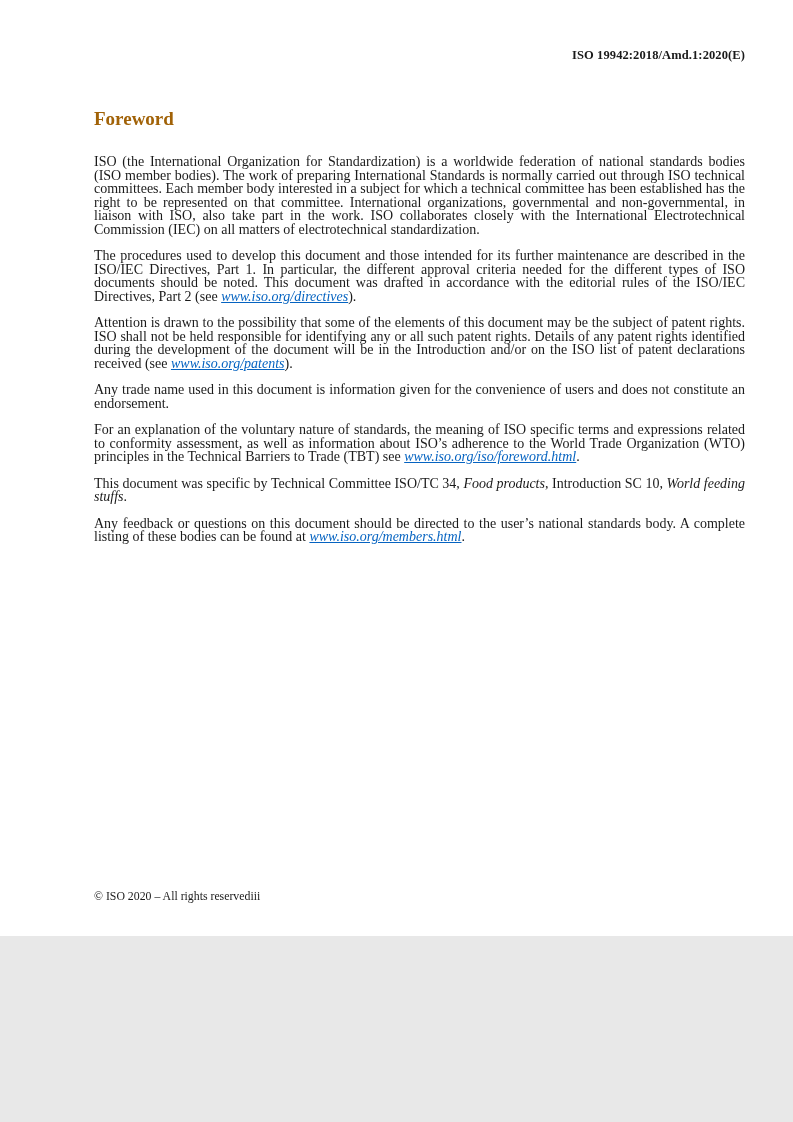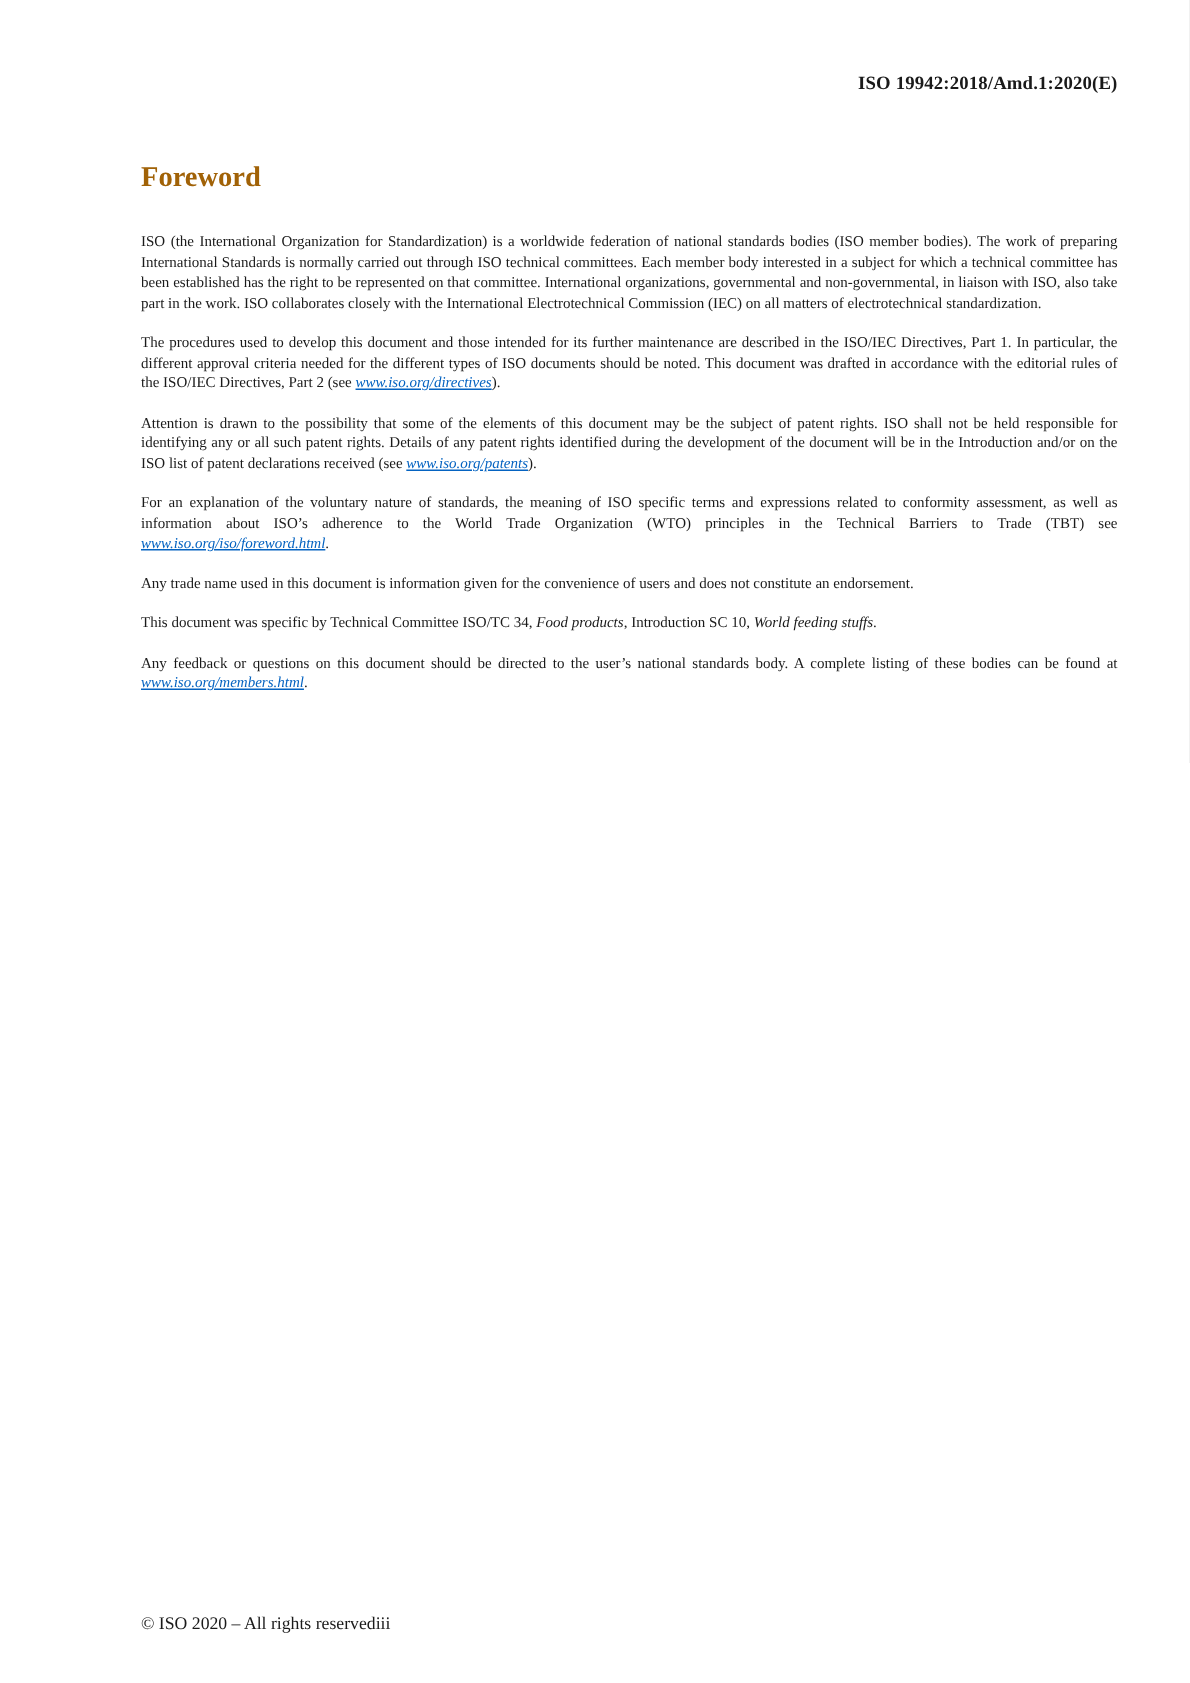--- a/index.html
+++ b/index.html
@@ -3,21 +3,21 @@
 <meta charset="utf-8">
 <style>
   html, body {
     margin: 0;
     padding: 0;
     background: #e8e8e8;
   }
   .page {
     position: relative;
     width: 793px;
-    height: 1122px;
+    height: 936px;
     margin: 0 auto;
     background: #ffffff;
     box-sizing: border-box;
     font-family: "Liberation Serif", "DejaVu Serif", serif;
     color: #1a1a1a;
     overflow: hidden;
   }
   .header {
     position: absolute;
     top: 48px;
@@ -39,21 +39,21 @@
     color: #a16207;
   }
   .content {
     position: absolute;
     top: 155px;
     left: 94px;
     right: 48px;
   }
   .content p.para {
     margin: 0 0 13px 0;
-    font-size: 10px;
+    font-size: 14px;
     line-height: 13.5px;
     text-align: justify;
     color: #1a1a1a;
   }
   .content p.para a {
     color: var(--link-color, #0563C1);
     text-decoration: underline;
     font-style: italic;
   }
   .content p.para em {
@@ -78,22 +78,22 @@
   <div class="header">
     <span>ISO 19942:2018/Amd.1:2020(E)</span>
   </div>
 
   <h1 class="title">Foreword</h1>
 
   <div class="content">
       <p class="para"><span>ISO (the International Organization for Standardization) is a worldwide federation of national standards bodies (ISO member bodies). The work of preparing International Standards is normally carried out through ISO technical committees. Each member body interested in a subject for which a technical committee has been established has the right to be represented on that committee. International organizations, governmental and non-governmental, in liaison with ISO, also take part in the work. ISO collaborates closely with the International Electrotechnical Commission (IEC) on all matters of electrotechnical standardization.</span></p>
       <p class="para"><span>The procedures used to develop this document and those intended for its further maintenance are described in the ISO/IEC Directives, Part 1. In particular, the different approval criteria needed for the different types of ISO documents should be noted. This document was drafted in accordance with the editorial rules of the ISO/IEC Directives, Part 2 (see </span><a href="#">www.iso.org/directives</a><span>).</span></p>
       <p class="para"><span>Attention is drawn to the possibility that some of the elements of this document may be the subject of patent rights. ISO shall not be held responsible for identifying any or all such patent rights. Details of any patent rights identified during the development of the document will be in the Introduction and/or on the ISO list of patent declarations received (see </span><a href="#">www.iso.org/patents</a><span>).</span></p>
+      <p class="para"><span>Any trade name used in this document is information given for the convenience of users and does not constitute an endorsement.</span></p>
       <p class="para"><span>For an explanation of the voluntary nature of standards, the meaning of ISO specific terms and expressions related to conformity assessment, as well as information about ISO’s adherence to the World Trade Organization (WTO) principles in the Technical Barriers to Trade (TBT) see </span><a href="#">www.iso.org/iso/foreword.html</a><span>.</span></p>
-      <p class="para"><span>Any trade name used in this document is information given for the convenience of users and does not constitute an endorsement.</span></p>
       <p class="para"><span>This document was specific by Technical Committee ISO/TC 34, </span><em>Food products</em><span>, Introduction SC 10, </span><em>World feeding stuffs</em><span>.</span></p>
       <p class="para"><span>Any feedback or questions on this document should be directed to the user’s national standards body. A complete listing of these bodies can be found at </span><a href="#">www.iso.org/members.html</a><span>.</span></p>
     </div>
 
   <div class="footer">
     <span>© ISO 2020 – All rights reserved</span>
     <span>iii</span>
   </div>
 
 </div>

